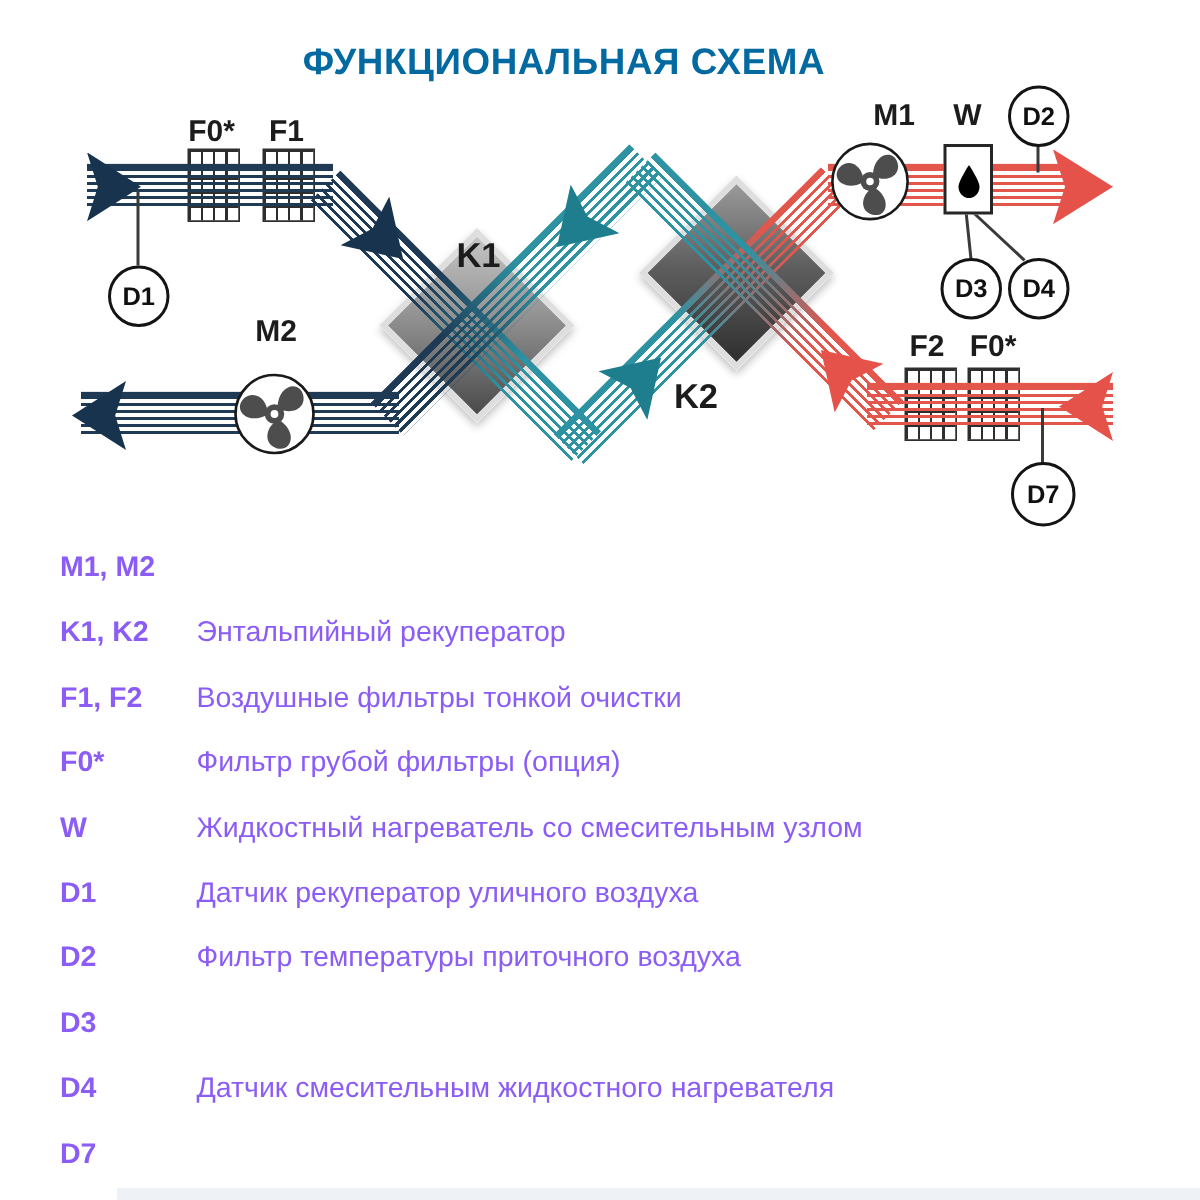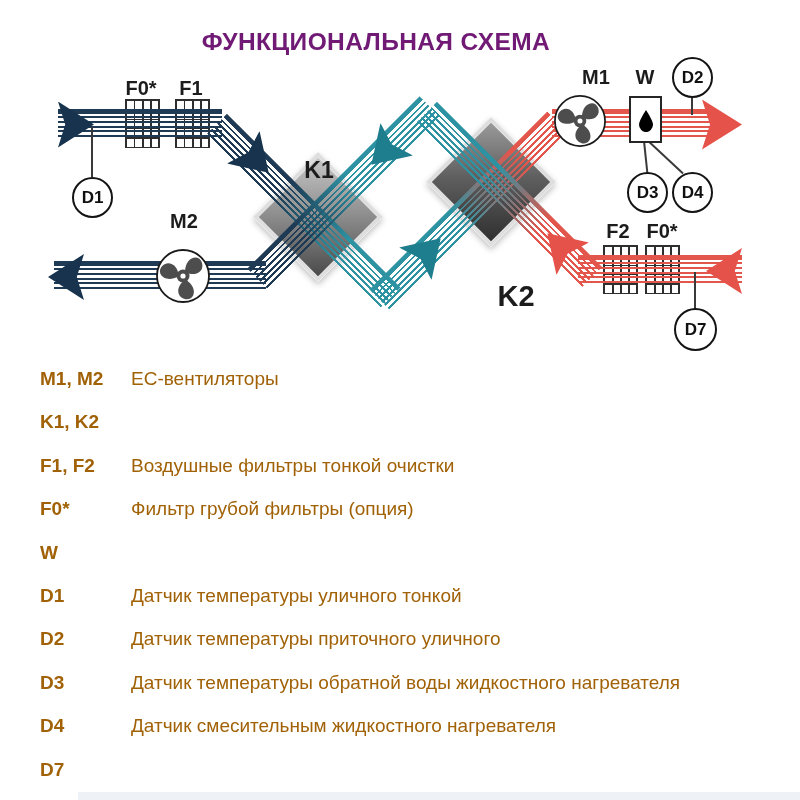--- a/index.html
+++ b/index.html
@@ -1,19 +1,19 @@
 <!DOCTYPE html>
 <html><head>
 <meta charset="utf-8">
 <style>
   html,body{margin:0;padding:0;background:#fff;}
   .screen{position:relative;width:800px;height:800px;background:#ffffff;overflow:hidden;
           font-family:"Liberation Sans",sans-serif;}
   .title{position:absolute;top:28px;left:0;width:752px;text-align:center;
-         font-size:24.5px;font-weight:bold;color:#701a75;letter-spacing:.4px;z-index:6;}
+         font-size:24.5px;font-weight:bold;color:#0369a1;letter-spacing:.4px;z-index:6;}
   
   .stream{position:absolute;height:31px;z-index:3;
     -webkit-mask-image:linear-gradient(to bottom,#000 0 3px,transparent 3px),
       repeating-linear-gradient(to bottom,transparent 0 2.7px,#000 2.7px 4.7px);
     mask-image:linear-gradient(to bottom,#000 0 3px,transparent 3px),
       repeating-linear-gradient(to bottom,transparent 0 2.7px,#000 2.7px 4.7px);}
   .diag{transform-origin:0 50%;}
   .dart{position:absolute;width:36px;height:46px;z-index:4;
         clip-path:polygon(0% 0%,100% 50%,0% 100%,20% 50%);}
   
@@ -29,21 +29,21 @@
         box-sizing:border-box;z-index:5;display:flex;align-items:center;justify-content:center;}
   .sensor{position:absolute;width:41px;height:41px;border-radius:50%;background:#fff;
           border:2.5px solid #141414;box-sizing:border-box;z-index:5;display:flex;
           align-items:center;justify-content:center;font-weight:bold;font-size:17px;color:#101010;}
   .connector{position:absolute;width:1.5px;background:#3a3a3a;z-index:3;}
   .dlabel{position:absolute;z-index:6;font-weight:600;font-size:20px;color:#1c1c1c;
           transform:translateX(-50%);white-space:nowrap;}
   
   .legend{position:absolute;left:40px;top:368px;right:14px;z-index:2;}
   .lrow{display:flex;align-items:center;height:22px;margin-bottom:21.4px;
-        color:#a16207;font-size:19px;line-height:22px;}
+        color:#8b5cf6;font-size:19px;line-height:22px;}
   .lkey{width:91px;flex:none;font-weight:bold;}
   .lval{flex:1;}
   .bottombar{position:absolute;left:78px;right:0;top:792px;height:8px;background:#eef1f6;z-index:0;}
 </style>
 </head>
 <body>
 
 <div class="screen">
 
   <div class="title">ФУНКЦИОНАЛЬНАЯ СХЕМА</div>
@@ -119,52 +119,52 @@
   <div class="sensor" style="left:674px;top:308px;width:43px;height:43px;">D7</div>
 
   <div class="dlabel" style="left:141px;top:77px;">F0*</div>
   <div class="dlabel" style="left:191px;top:77px;text-align:center;">F1</div>
   <div class="dlabel" style="left:319px;top:113px;font-size:23px;margin-top:44px;">K1</div>
   <div class="dlabel" style="left:596px;top:66px;">M1</div>
   <div class="dlabel" style="left:645px;top:66px;">W</div>
   <div class="dlabel" style="left:184px;top:210px;">M2</div>
   <div class="dlabel" style="left:618px;top:220px;">F2</div>
   <div class="dlabel" style="left:662px;top:220px;">F0*</div>
-  <div class="dlabel" style="left:516px;top:251px;font-size:29px;margin-top:29px;">K2</div>
+  <div class="dlabel" style="left:464px;top:251px;font-size:23px;">K2</div>
 
   <div class="legend">
     <div class="lrow">
         <div class="lkey">M1, M2</div>
-        <div class="lval">EC-вентиляторы</div>
       </div>
     <div class="lrow">
         <div class="lkey">K1, K2</div>
+        <div class="lval">Энтальпийный рекуператор</div>
       </div>
     <div class="lrow">
         <div class="lkey">F1, F2</div>
         <div class="lval">Воздушные фильтры тонкой очистки</div>
       </div>
     <div class="lrow">
         <div class="lkey">F0*</div>
         <div class="lval">Фильтр грубой фильтры (опция)</div>
       </div>
     <div class="lrow">
         <div class="lkey">W</div>
+        <div class="lval">Жидкостный нагреватель со смесительным узлом</div>
       </div>
     <div class="lrow">
         <div class="lkey">D1</div>
-        <div class="lval">Датчик температуры уличного тонкой</div>
+        <div class="lval">Датчик рекуператор уличного воздуха</div>
       </div>
     <div class="lrow">
         <div class="lkey">D2</div>
-        <div class="lval">Датчик температуры приточного уличного</div>
+        <div class="lval">Фильтр температуры приточного воздуха</div>
       </div>
     <div class="lrow">
         <div class="lkey">D3</div>
-        <div class="lval">Датчик температуры обратной воды жидкостного нагревателя</div>
       </div>
     <div class="lrow">
         <div class="lkey">D4</div>
         <div class="lval">Датчик смесительным жидкостного нагревателя</div>
       </div>
     <div class="lrow">
         <div class="lkey">D7</div>
       </div>
   </div>
 

